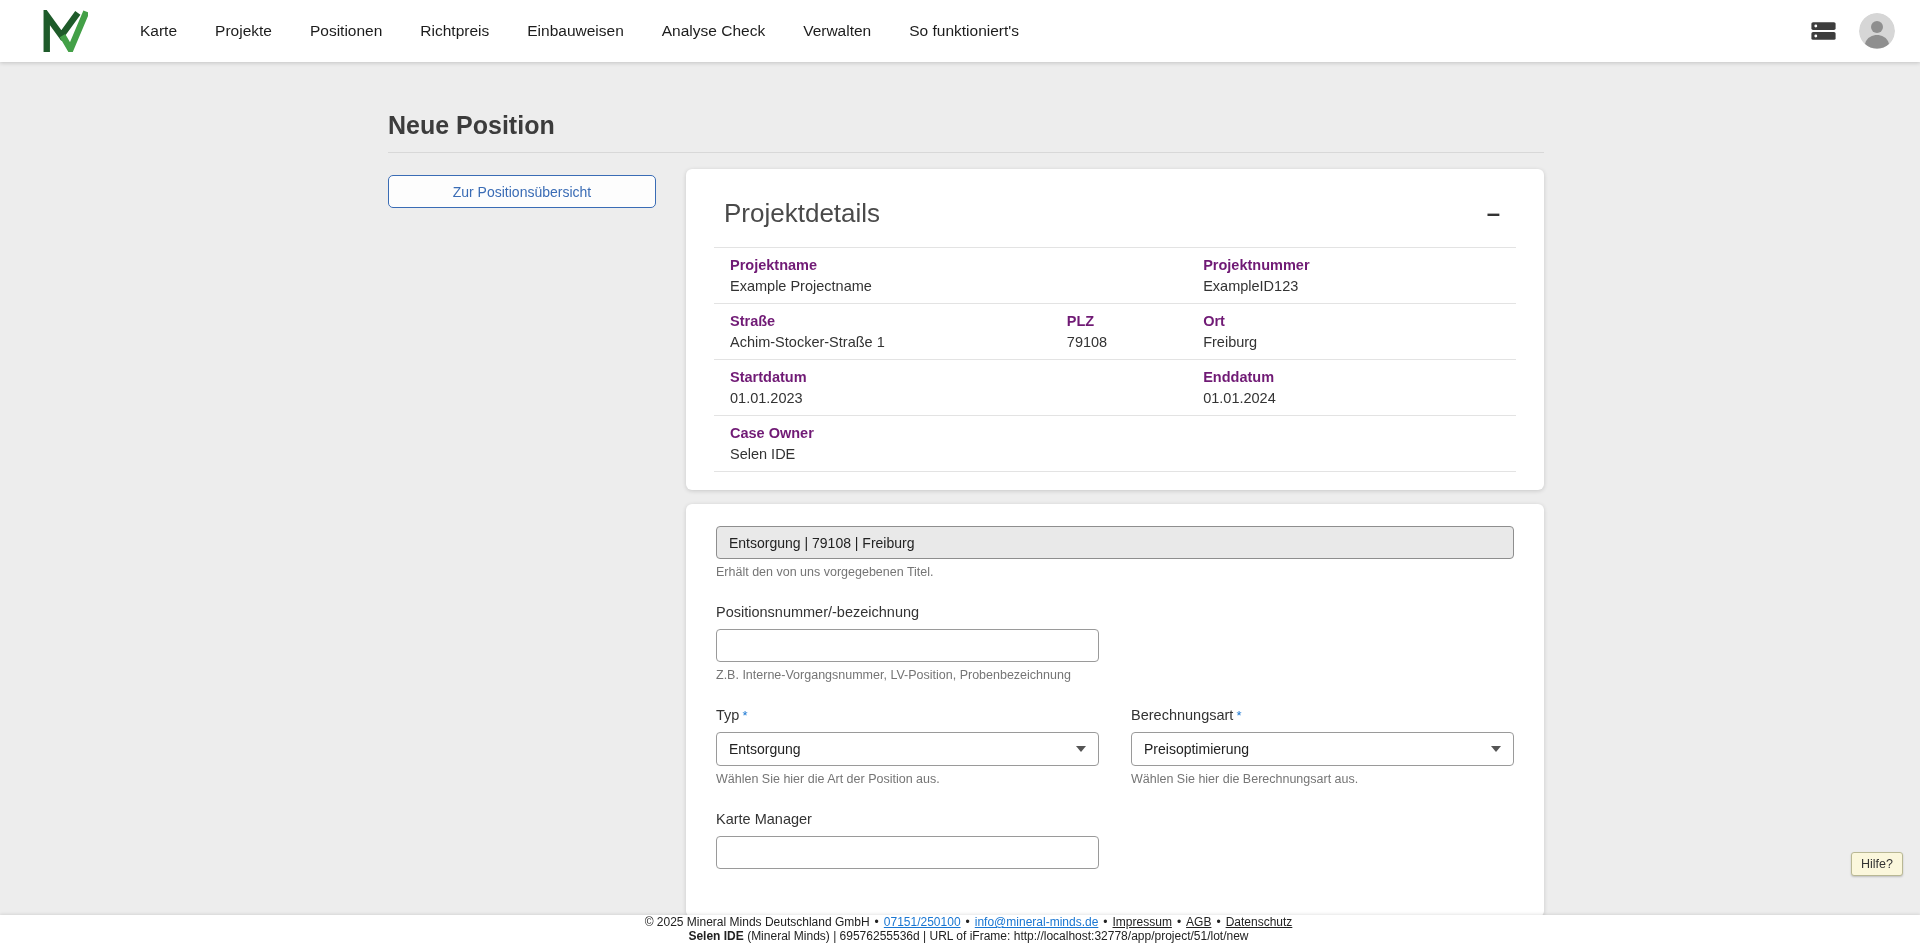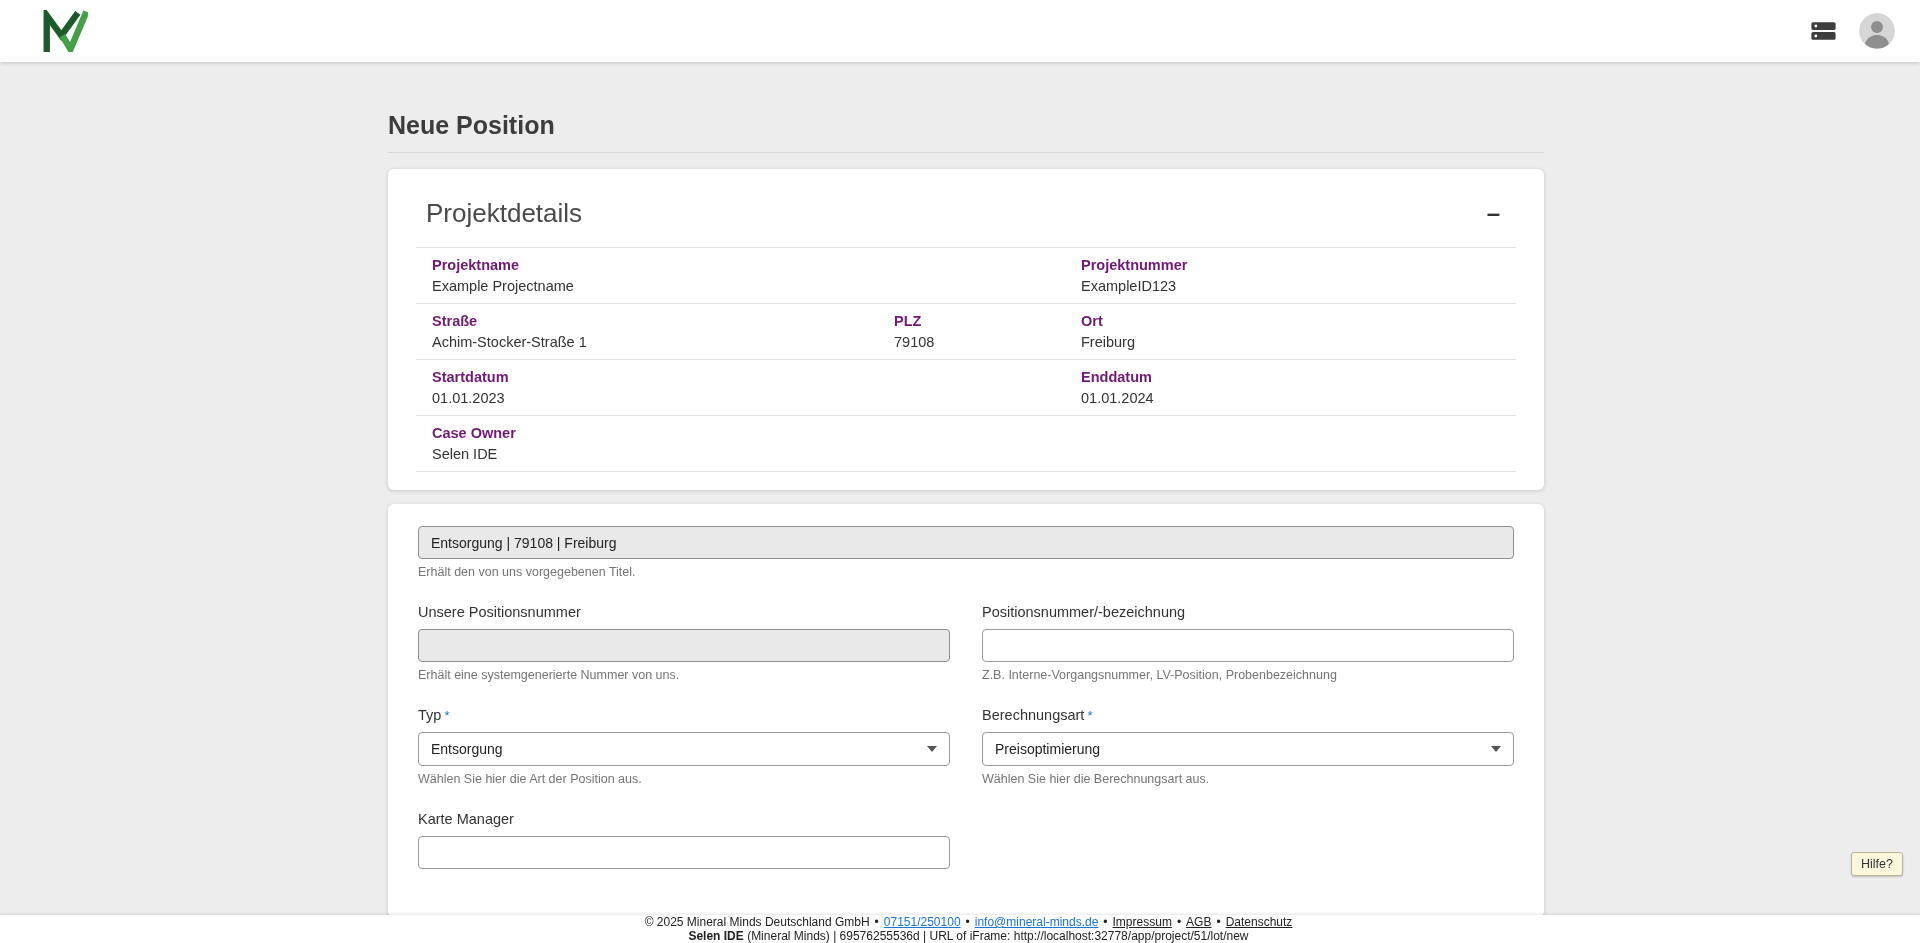--- a/index.html
+++ b/index.html
@@ -103,20 +103,30 @@
 </head>
 <body>
 
 <header class="navbar">
   <div class="logo">
     <svg width="46" height="42" viewBox="0 0 50 46">
       <polyline points="5,43 5,6 21,28 37,6" fill="none" stroke="#1e5b2a" stroke-width="7" stroke-linecap="square"></polyline>
       <polyline points="24,31 31,43 47,5" fill="none" stroke="#43a047" stroke-width="7" stroke-linecap="square"></polyline>
     </svg>
   </div>
+  <nav class="nav-items">
+    <a class="nav-item">Karte</a>
+    <a class="nav-item">Projekte</a>
+    <a class="nav-item">Positionen</a>
+    <a class="nav-item">Richtpreis</a>
+    <a class="nav-item">Einbauweisen</a>
+    <a class="nav-item">Analyse Check</a>
+    <a class="nav-item">Verwalten</a>
+    <a class="nav-item">So funktioniert's</a>
+  </nav>
   <div class="nav-right">
     <button class="icon-btn">
       <svg width="27" height="22" viewBox="0 0 24 20">
         <rect x="1" y="2" width="22" height="7" rx="1.5" fill="#3d3d3d"></rect>
         <rect x="1" y="11" width="22" height="7" rx="1.5" fill="#3d3d3d"></rect>
         <circle cx="5" cy="5.5" r="1.3" fill="#fff"></circle>
         <circle cx="5" cy="14.5" r="1.3" fill="#fff"></circle>
       </svg>
     </button>
     <div class="avatar">
@@ -128,20 +138,23 @@
     </div>
   </div>
 </header>
 
 <main class="main">
   <div class="container">
     <h1 class="page-title">Neue Position</h1>
     <hr class="divider">
 
     <div class="columns">
+      <div class="left-col">
+        <button class="outline-btn">Zur Positionsübersicht</button>
+      </div>
 
       <div class="right-col">
 
         <section class="card project-card">
           <div class="card-head">
             <h2 class="card-title">Projektdetails</h2>
             <button class="collapse-btn">–</button>
           </div>
 
           <div class="pd-grid">
@@ -191,25 +204,20 @@
 
         <section class="card form-card">
 
           <div class="f-group">
             <input class="text-input" type="text" disabled="" value="Entsorgung | 79108 | Freiburg" style="">
             <div class="helper">Erhält den von uns vorgegebenen Titel.</div>
           </div>
 
           <div class="form-row">
             <div class="f-group">
-              <label class="f-label">Unsere Positionsnummer</label>
-              <input class="text-input" type="text" disabled="" value="" style="">
-              <div class="helper">Erhält eine systemgenerierte Nummer von uns.</div>
-            </div>
-            <div class="f-group">
               <label class="f-label">Positionsnummer/-bezeichnung</label>
               <input class="text-input" type="text" value="" style="">
               <div class="helper">Z.B. Interne-Vorgangsnummer, LV-Position, Probenbezeichnung</div>
             </div>
           </div>
 
           <div class="form-row">
             <div class="f-group">
               <label class="f-label"><span>Typ</span><span class="req">*</span></label>
               <div class="select">

